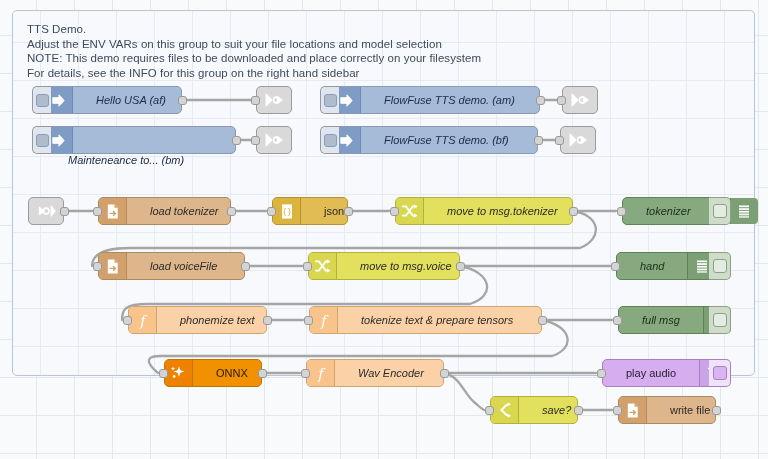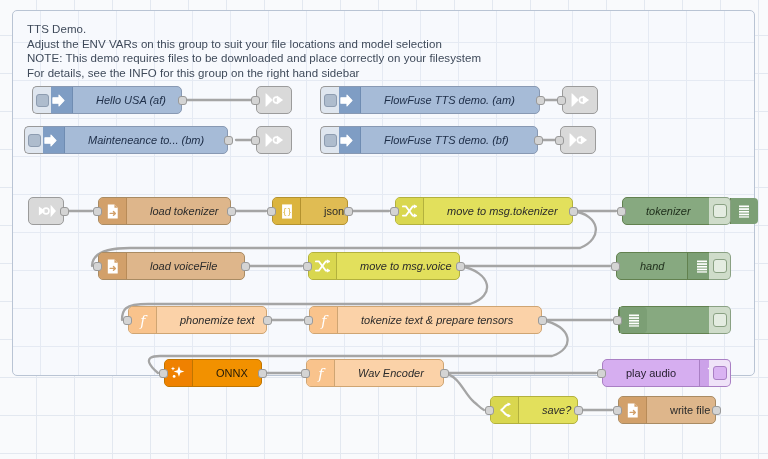--- a/index.html
+++ b/index.html
@@ -233,21 +233,21 @@
       </div>
     <div class="ico">
       <svg width="15" height="15" viewBox="0 0 16 16">
         <path d="M2 5 H8.5 V2.2 L14 8 L8.5 13.8 V11 H2 Z" fill="#ffffff" stroke="#ffffff" stroke-width="1.1" stroke-linejoin="round"></path>
       </svg>
     </div>
     <div class="lbl">Hello USA (af)</div>
     <div class="port out"></div>
   </div>
 
-  <div class="node n-inject" style="left:36px;top:126px;width:192px;">
+  <div class="node n-inject" style="left:44px;top:126px;width:192px;flex-direction:column;">
     <div class="injbtn">
         <i></i>
       </div>
     <div class="ico">
       <svg width="15" height="15" viewBox="0 0 16 16">
         <path d="M2 5 H8.5 V2.2 L14 8 L8.5 13.8 V11 H2 Z" fill="#ffffff" stroke="#ffffff" stroke-width="1.1" stroke-linejoin="round"></path>
       </svg>
     </div>
     <div class="lbl">Mainteneance to... (bm)</div>
     <div class="port out"></div>
@@ -450,20 +450,21 @@
       <svg width="14" height="17" viewBox="0 0 14 18">
         <text x="7" y="14.5" font-family="DejaVu Serif, serif" font-size="15" font-style="italic" text-anchor="middle" fill="#ffffff">f</text>
       </svg>
     </div>
     <div class="lbl">tokenize text &amp; prepare tensors</div>
     <div class="port inp"></div>
     <div class="port out"></div>
   </div>
 
   <div class="node n-debug" style="left:618px;top:306px;width:98px;">
+    <div class="lbl center">full msg</div>
     <div class="ico right">
       <svg width="14" height="15" viewBox="0 0 14 15">
         <rect x="2" y="1.5" width="10" height="1.7" fill="#ffffff"></rect>
         <rect x="2" y="4.2" width="10" height="1.7" fill="#ffffff"></rect>
         <rect x="2" y="6.9" width="10" height="1.7" fill="#ffffff"></rect>
         <rect x="2" y="9.6" width="10" height="1.7" fill="#ffffff"></rect>
         <rect x="2" y="12.3" width="10" height="1.3" fill="#ffffff"></rect>
       </svg>
     </div>
     <div class="port inp"></div>

